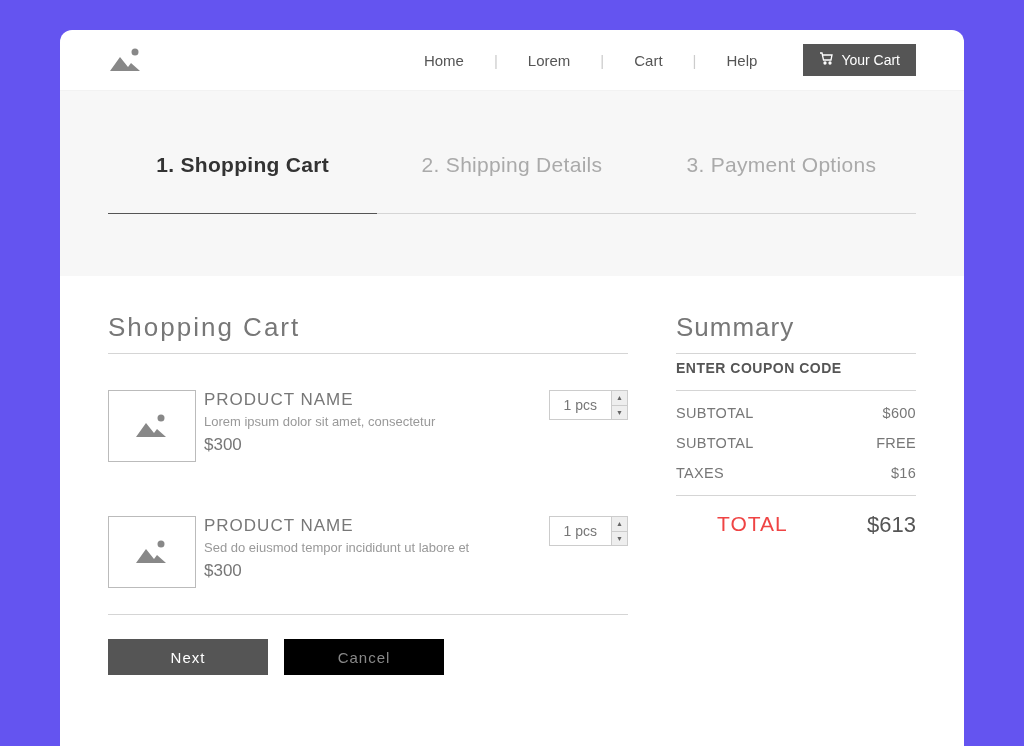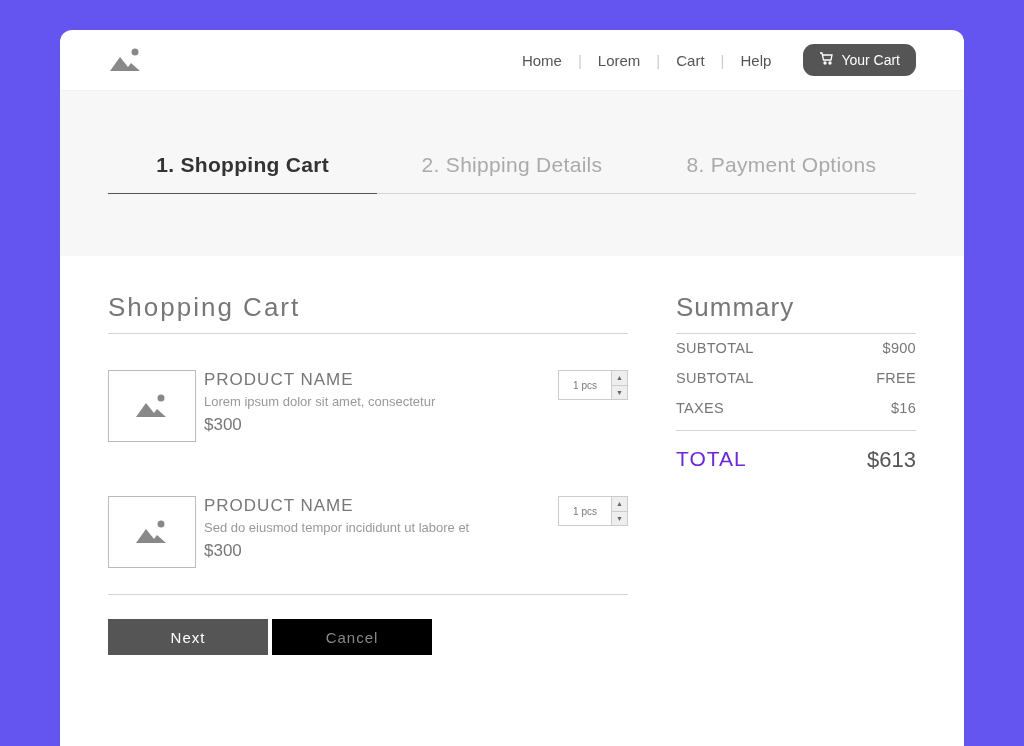--- a/index.html
+++ b/index.html
@@ -30,21 +30,21 @@
   }
   .logo {
     color: #888;
     display: flex;
     align-items: center;
   }
   .nav {
     margin-left: auto;
     display: flex;
     align-items: center;
-    gap: 0;
+    gap: 14px;
   }
   .nav-link {
     color: #555;
     font-size: 15px;
     padding: 0 16px;
     cursor: pointer;
   }
   .nav-sep {
     color: #ccc;
     font-size: 15px;
@@ -53,37 +53,36 @@
   .cart-btn {
     background: #555;
     color: #fff;
     font-size: 14px;
     padding: 8px 16px;
     margin-left: 16px;
     display: flex;
     align-items: center;
     gap: 8px;
     cursor: pointer;
-    border-radius: 11px;
   }
   
   .steps-bar {
     background: #f7f7f7;
     padding: 62px 48px;
   }
   .steps {
     display: flex;
     border-bottom: 1px solid #d5d5d5;
   }
   .step {
     flex: 1;
     text-align: center;
     font-size: 21px;
     color: #aaa;
-    padding-bottom: 16px;
+    padding-bottom: 36px;
     letter-spacing: 0.3px;
   }
   .step.active {
     color: #333;
     font-weight: 600;
     border-bottom: 1px solid #555;
     margin-bottom: -1px;
   }
   
   .content {
@@ -146,21 +145,21 @@
   .qty {
     display: flex;
     align-items: stretch;
     height: 30px;
   }
   .qty-val {
     border: 1px solid #ccc;
     padding: 0 14px;
     display: flex;
     align-items: center;
-    font-size: 10px;
+    font-size: 14px;
     color: #777;
     background: #fff;
   }
   .qty-btns {
     display: flex;
     flex-direction: column;
     width: 16px;
   }
   .qty-btn {
     flex: 1;
@@ -176,21 +175,21 @@
   }
   .qty-btn:first-child { border-bottom: none; }
   .divider {
     height: 1px;
     background: #d5d5d5;
     margin: 8px 0 24px 0;
   }
   
   .btn-row {
     display: flex;
-    gap: 4px;
+    gap: 16px;
   }
   .btn {
     width: 160px;
     height: 36px;
     display: flex;
     align-items: center;
     justify-content: center;
     font-size: 15px;
     letter-spacing: 1px;
     cursor: pointer;
@@ -225,22 +224,23 @@
   }
   .summary-total {
     display: flex;
     justify-content: space-between;
     border-top: 1px solid #d5d5d5;
     padding-top: 16px;
     margin-top: 4px;
   }
   .summary-total .label {
     font-size: 21px;
-    color: #6d28d9;
+    color: #ef4444;
     letter-spacing: 1px;
+    margin-left: 41px;
   }
   .summary-total .value {
     font-size: 22px;
     color: #555;
     font-weight: 400;
   }
 </style>
 </head>
 <body>
 
@@ -271,21 +271,21 @@
         </span>
         <span>Your Cart</span>
       </div>
     </div>
   </div>
 
   <div class="steps-bar">
     <div class="steps">
       <div class="step active">1. Shopping Cart</div>
       <div class="step">2. Shipping Details</div>
-      <div class="step">8. Payment Options</div>
+      <div class="step">3. Payment Options</div>
     </div>
   </div>
 
   <div class="content">
 
     <div class="cart-col">
       <div class="section-title heavy">Shopping Cart</div>
 
       <div class="product">
         <div class="product-img">
@@ -332,23 +332,24 @@
       <div class="divider"></div>
 
       <div class="btn-row">
         <button class="btn btn-primary">Next</button>
         <button class="btn btn-secondary">Cancel</button>
       </div>
     </div>
 
     <div class="summary-col">
       <div class="section-title">Summary</div>
+      <div class="coupon-label">ENTER COUPON CODE</div>
       <div class="summary-row">
         <span>SUBTOTAL</span>
-        <span>$900</span>
+        <span>$600</span>
       </div>
       <div class="summary-row">
         <span>SUBTOTAL</span>
         <span>FREE</span>
       </div>
       <div class="summary-row">
         <span>TAXES</span>
         <span>$16</span>
       </div>
       <div class="summary-total">

